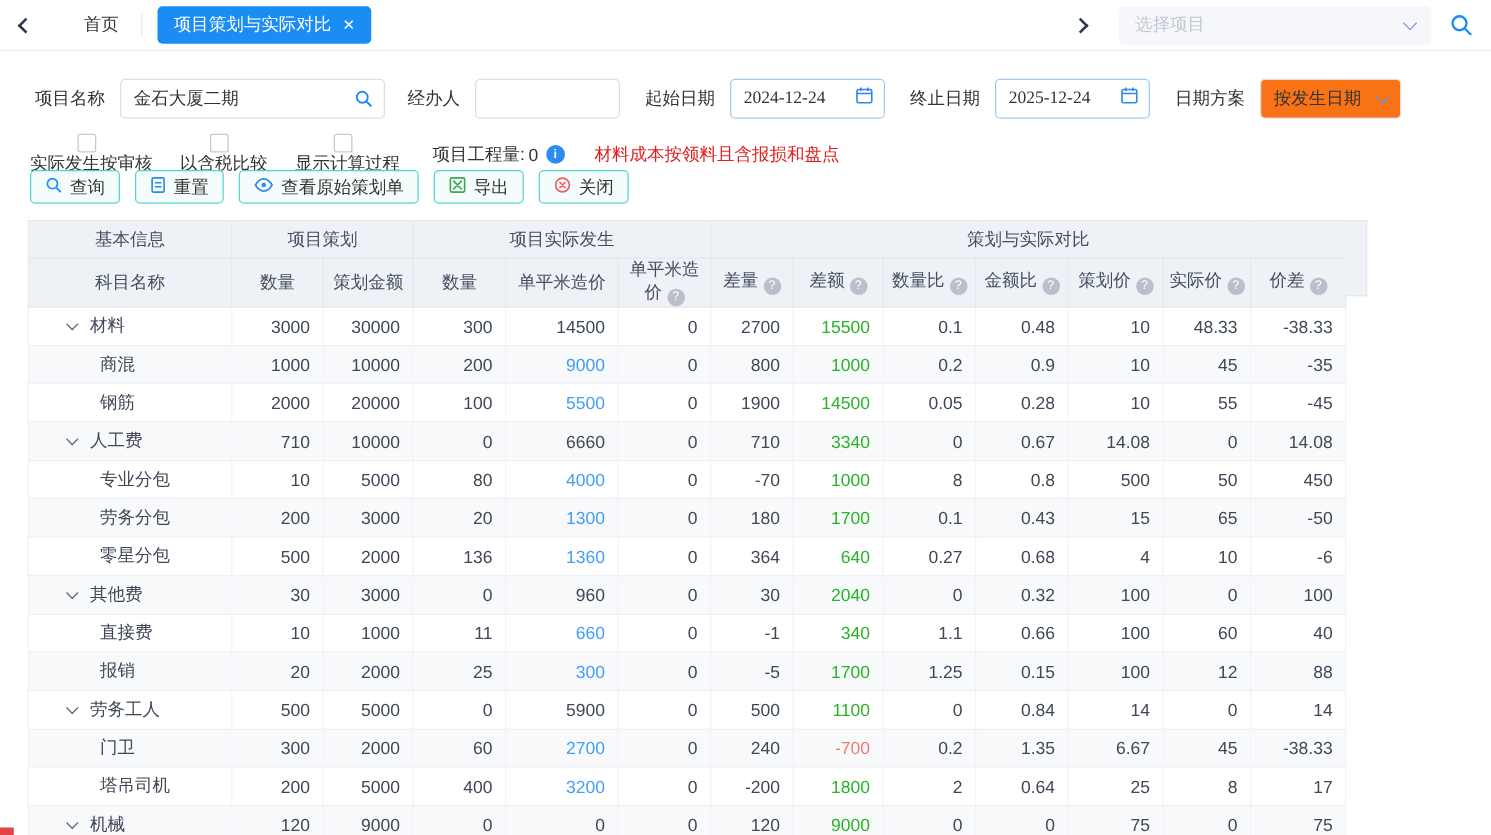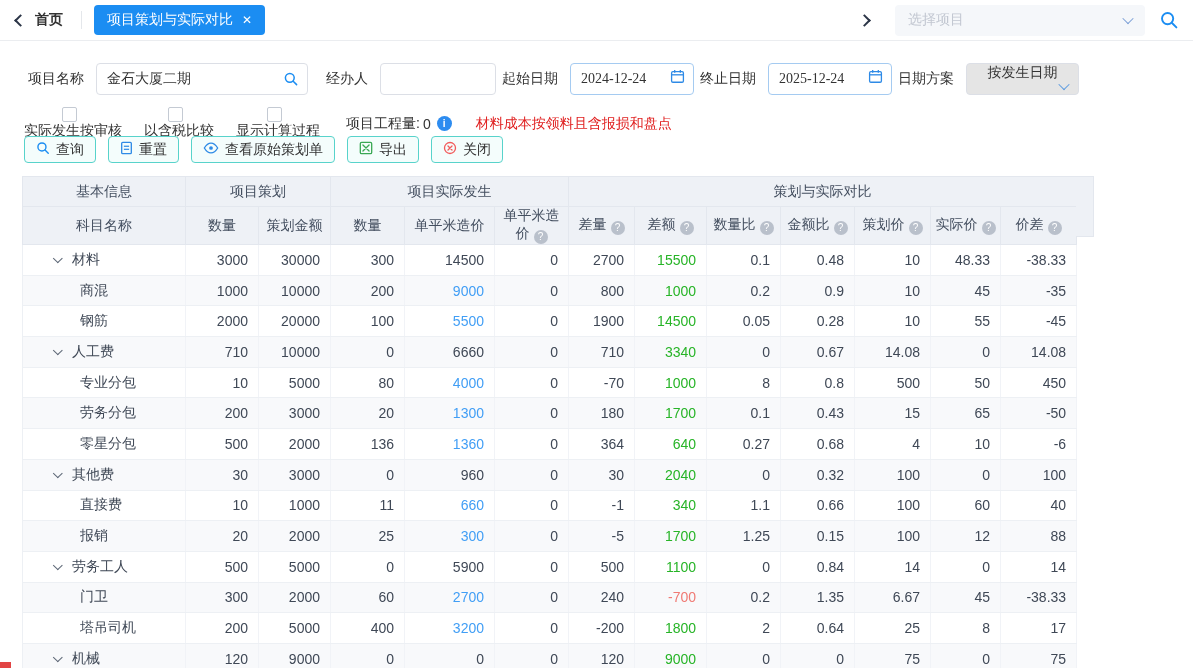--- a/index.html
+++ b/index.html
@@ -18,21 +18,21 @@
     border-bottom: 1px solid #ebedf0;
     display: flex;
     align-items: center;
     padding: 0 14px 0 16px;
     background: #fff;
   }
   .chev { display:inline-block; width:9px; height:9px;
     border-left:2px solid #2b3547; border-bottom:2px solid #2b3547; }
   .chev.left  { transform: rotate(45deg); }
   .chev.right { transform: rotate(-135deg); }
-  .home { margin-left: 10px; color:#333; cursor: default; font-weight: bold; }
+  .home { margin-left: 42px; color:#333; cursor: default; }
   .tab-divider { width:1px; height:18px; background:#e4e7eb; margin-left:18px; }
   .tab-active {
     margin-left: 12px; height: 30px; background: #1b8df2; color:#fff;
     border-radius: 4px; display:flex; align-items:center; gap:9px; padding:0 13px;
   }
   .tab-close { font-size:12px; line-height:1; }
   .topbar-spacer { flex:1; }
   .proj-select {
     width: 250px; height: 31px; background:#f5f7fa; border-radius:4px;
     display:flex; align-items:center; padding:0 13px; margin-left:26px;
@@ -54,24 +54,24 @@
   .inp.with-icon { width:212px; padding-right:32px; }
   .inp-icon { position:absolute; right:9px; top:8px; }
   .inp.agent { width:116px; margin-left:12px; }
   .date-box {
     width:124px; height:32px; border:1px solid #a5cbf1; border-radius:4px;
     margin-left:12px; display:flex; align-items:center; justify-content:space-between;
     padding:0 8px 0 10px; background:#fff;font-family:Liberation Serif, serif;
   }
   .scheme-box {
     width:113px; height:32px; border:1px solid #dcdfe6; border-radius:4px;
-    margin-left:12px; display:flex; align-items:center; padding:0 10px; background:#e5e5e5;flex-direction:column;
+    margin-left:12px; display:flex; align-items:center; padding:0 10px; background:#f97316;
   }
   .scheme-box .sel-caret { border-color:#5b9ae0; }
-  .ml16 { margin-left:6px; } .ml18 { margin-left:18px; }
+  .ml16 { margin-left:20px; } .ml18 { margin-left:18px; }
 
   
   .optrow { position:absolute; top:107px; left:24px; display:flex; align-items:center; }
   .cb { width:15px; height:15px; border:1px solid #c4cad3; border-radius:2px; background:#fff; margin-right:8px; flex:none; }
   .cb-item { display:flex; align-items:center;flex-direction:column; }
   .cb-item + .cb-item { margin-left:22px; }
   .qty { margin-left:26px; }
   .qty-val { margin-left:3px; }
   .info-ic { margin-left:6px; width:15px; height:15px; border-radius:50%;
     background:#2d8cf0; color:#fff; font-size:10px; font-weight:bold;

